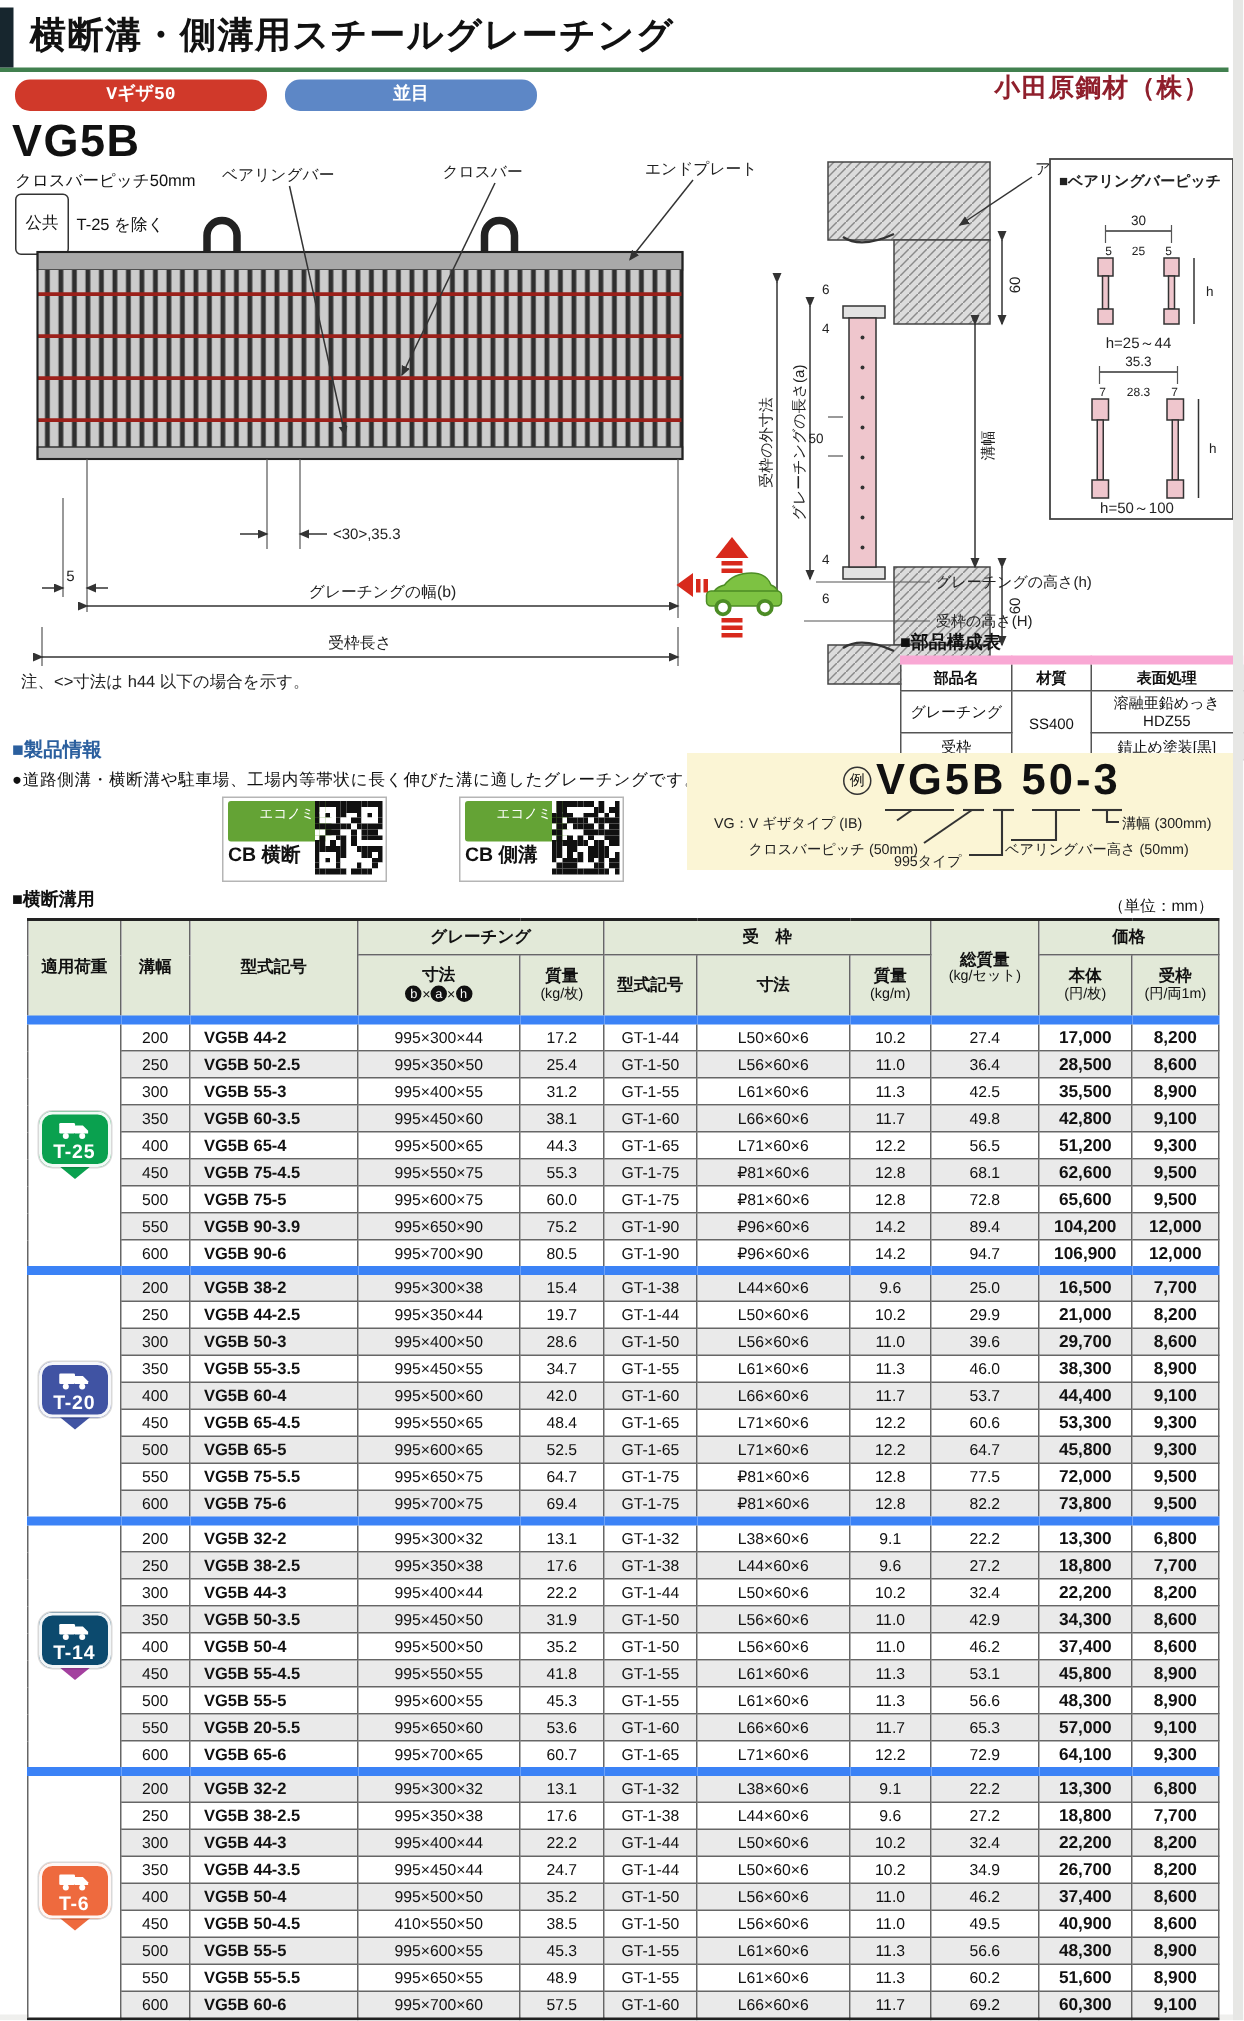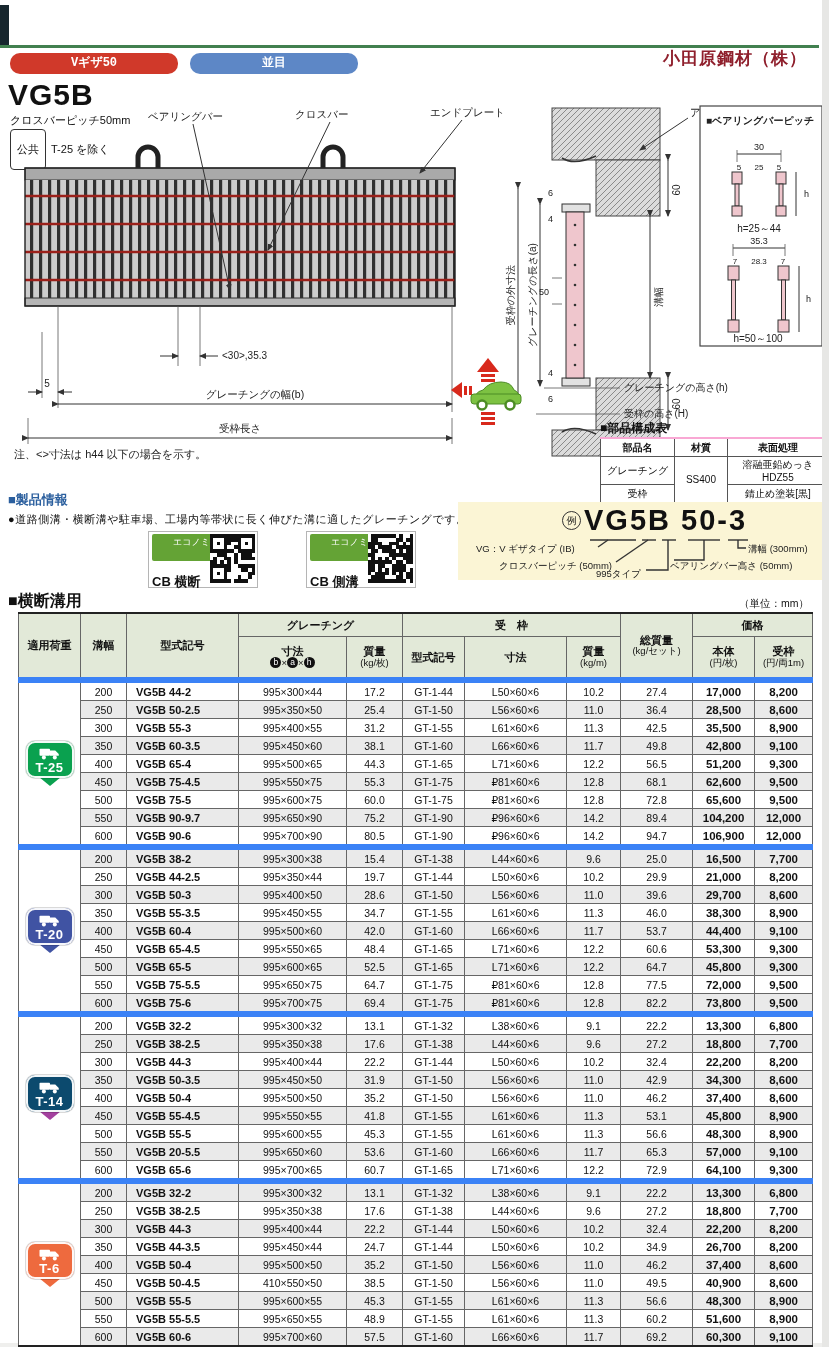--- a/index.html
+++ b/index.html
@@ -27,42 +27,42 @@
   #diagram{position:absolute;left:0;top:100px;}
   #diagram text{font-family:"Liberation Sans",sans-serif;fill:#222;}
   .dimline{stroke:#333;stroke-width:1;}
   .thin{stroke:#555;stroke-width:.8;}
 
   
   .parts-title{position:absolute;left:600px;top:420px;font-size:12px;font-weight:bold;}
   .parts-table{position:absolute;left:600px;top:437px;border-collapse:collapse;font-size:10px;}
   .parts-table th,.parts-table td{border:1px solid #555;padding:1px 4px;text-align:center;height:15px;}
   .parts-table th{font-weight:bold;background:#fff;}
-  .parts-table{border-top:2px solid #f9a8d4;}
+  .parts-table{border-top:6px solid #f9a8d4;}
 
   
   .info-title{position:absolute;left:8px;top:491px;font-size:13px;font-weight:bold;color:#2b5f9e;}
   .info-bullet{position:absolute;left:8px;top:512px;font-size:11px;letter-spacing:.5px;}
   .qr-block{position:absolute;top:531px;width:108px;height:55px;border:1px solid #b5b5b5;background:#fff;display:flex;}
   .qr-block .lhs{width:56px;padding:2px 0 0 3px;}
   .eco-badge{width:50px;height:27px;background:#64a335;color:#fff;font-size:9px;text-align:center;line-height:17px;border-radius:2px;padding-left:19px;}
-  .qr-label{font-size:13px;font-weight:bold;margin-top:12px;white-space:nowrap;}
+  .qr-label{font-size:13px;font-weight:bold;margin-top:0;white-space:nowrap;}
   .qr{display:grid;grid-template-columns:repeat(13,1fr);grid-template-rows:repeat(13,1fr);width:49px;height:49px;margin:2px;}
   .qr i{background:#fff;}
   .qr i.b{background:#101010;}
 
   
   .ex-box{position:absolute;left:458px;top:502px;width:364px;height:78px;background:#fbf5d5;}
   .ex-mark{position:absolute;left:104px;top:9px;width:17px;height:17px;border:1px solid #333;border-radius:50%;
            font-size:10px;text-align:center;line-height:17px;background:#fbf5d5;}
   .ex-code{position:absolute;left:126px;top:2px;font-size:29px;font-weight:bold;letter-spacing:2px;}
   .ex-l{position:absolute;font-size:9.5px;color:#222;white-space:nowrap;}
 
   
-  .main-title{position:absolute;left:8px;top:591px;font-size:16px;font-weight:bold;}
+  .main-title{position:absolute;left:8px;top:591px;font-size:12px;font-weight:bold;}
   .unit-note{position:absolute;right:20px;top:597px;font-size:10.5px;}
   #mainTable{position:absolute;left:18px;top:612px;border-collapse:collapse;table-layout:fixed;width:794px;
              font-size:10.5px;}
   #mainTable th,#mainTable td{border:1px solid #666;padding:0;text-align:center;overflow:hidden;}
   #mainTable thead th{background:#e2e9d8;font-size:11px;font-weight:bold;line-height:1.15;}
   #mainTable thead tr:first-child th{height:22px;}
   #mainTable thead tr:last-child th{height:40px;}
   #mainTable{border-top:2px solid #222;border-bottom:2px solid #222;}
   #mainTable tbody td{height:17px;}
   #mainTable tbody tr:nth-child(even) td{background:#eaeaea;}
@@ -80,20 +80,21 @@
   .badge-tail{width:0;height:0;margin:-1px auto 0;border-left:11px solid transparent;border-right:11px solid transparent;
               border-top:9px solid #000;}
 </style>
 </head>
 <body>
 
 <div id="page">
 
   <div class="title-block">
     <div class="bar"></div>
+    <h1>横断溝・側溝用スチールグレーチング</h1>
   </div>
   <div class="pill red">Vギザ50</div>
   <div class="pill blue">並目</div>
   <div class="company">小田原鋼材（株）</div>
 
   <div class="product-code">VG5B</div>
   <div class="pitch-note">クロスバーピッチ50mm</div>
   <div class="public-line">
     <span class="public-box">公共</span>
     <span>T-25 を除く</span>
@@ -812,21 +813,21 @@
           <td>60.0</td>
           <td>GT-1-75</td>
           <td>₽81×60×6</td>
           <td>12.8</td>
           <td>72.8</td>
           <td class="c-price">65,600</td>
           <td class="c-price">9,500</td>
         </tr>
         <tr>
           <td>550</td>
-          <td class="c-model">VG5B 90-9.7</td>
+          <td class="c-model">VG5B 90-3.9</td>
           <td>995×650×90</td>
           <td>75.2</td>
           <td>GT-1-90</td>
           <td>₽96×60×6</td>
           <td>14.2</td>
           <td>89.4</td>
           <td class="c-price">104,200</td>
           <td class="c-price">12,000</td>
         </tr>
         <tr>

